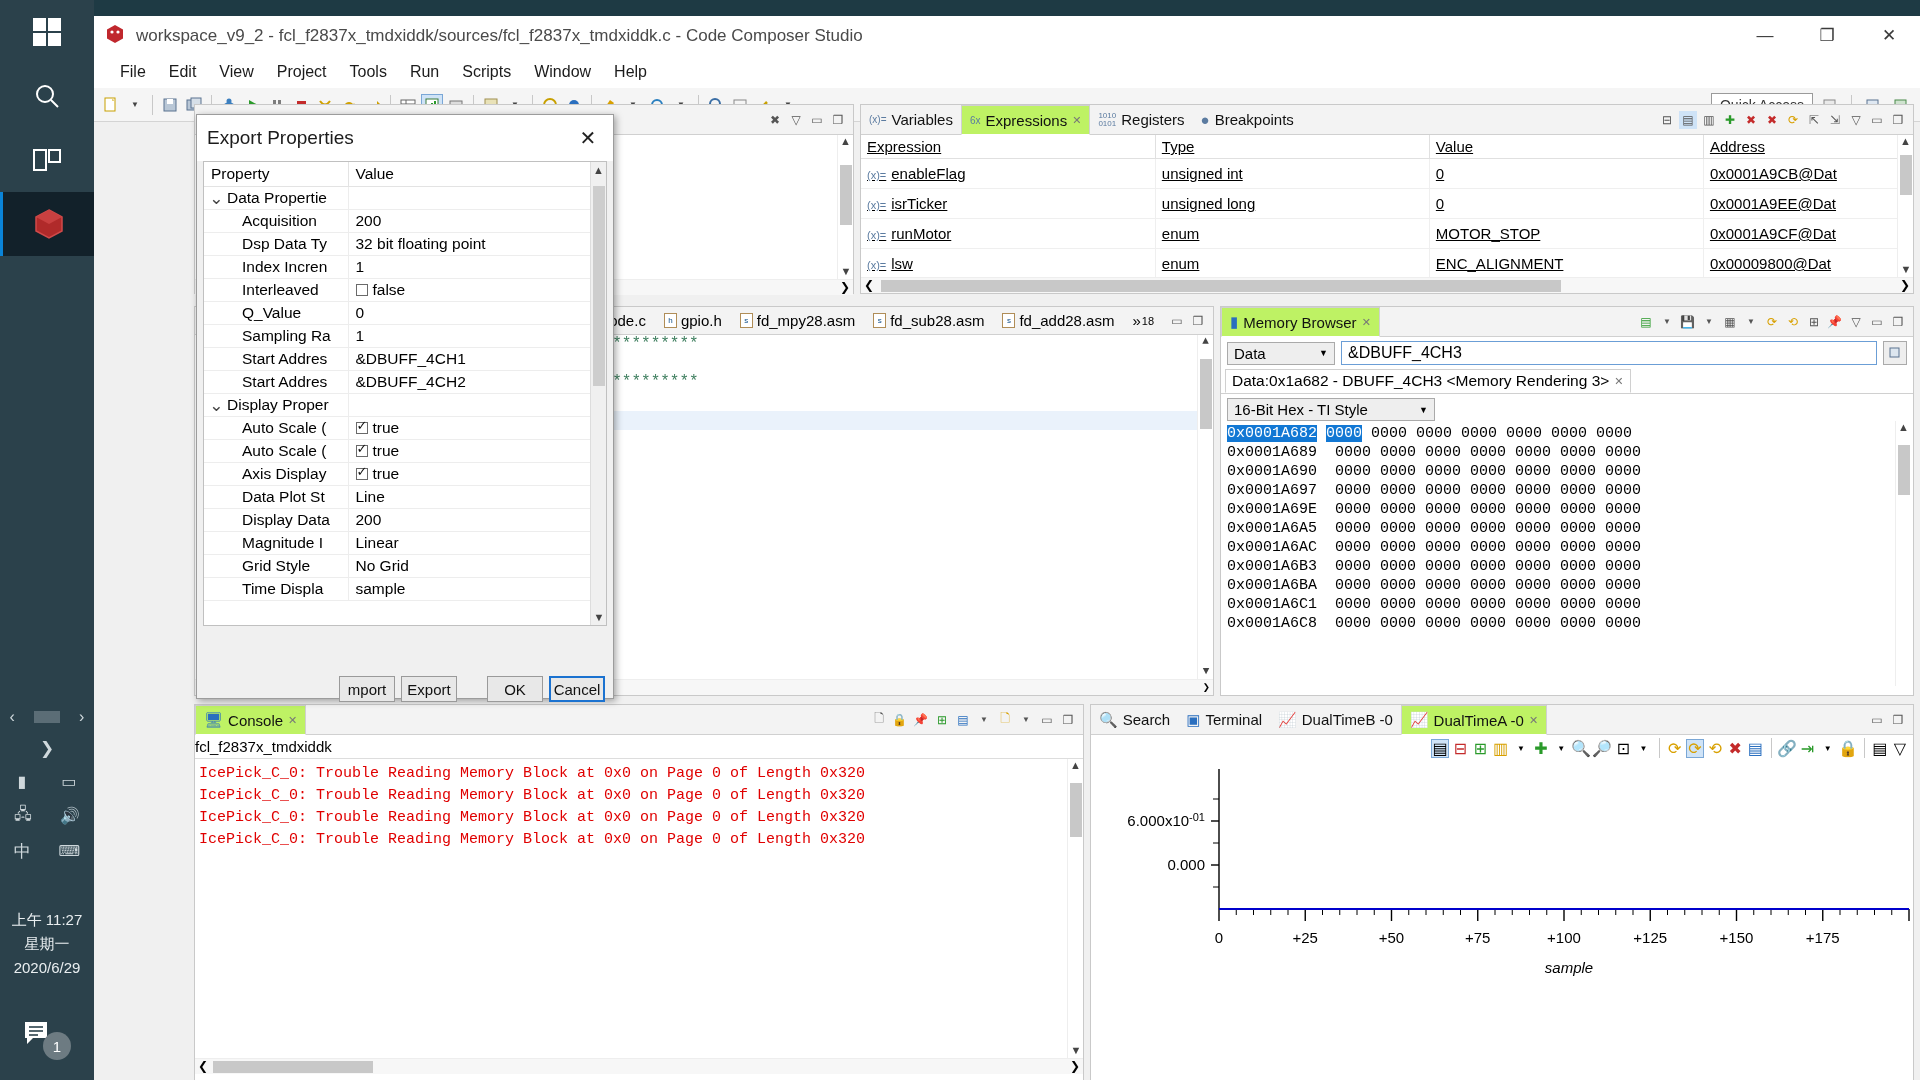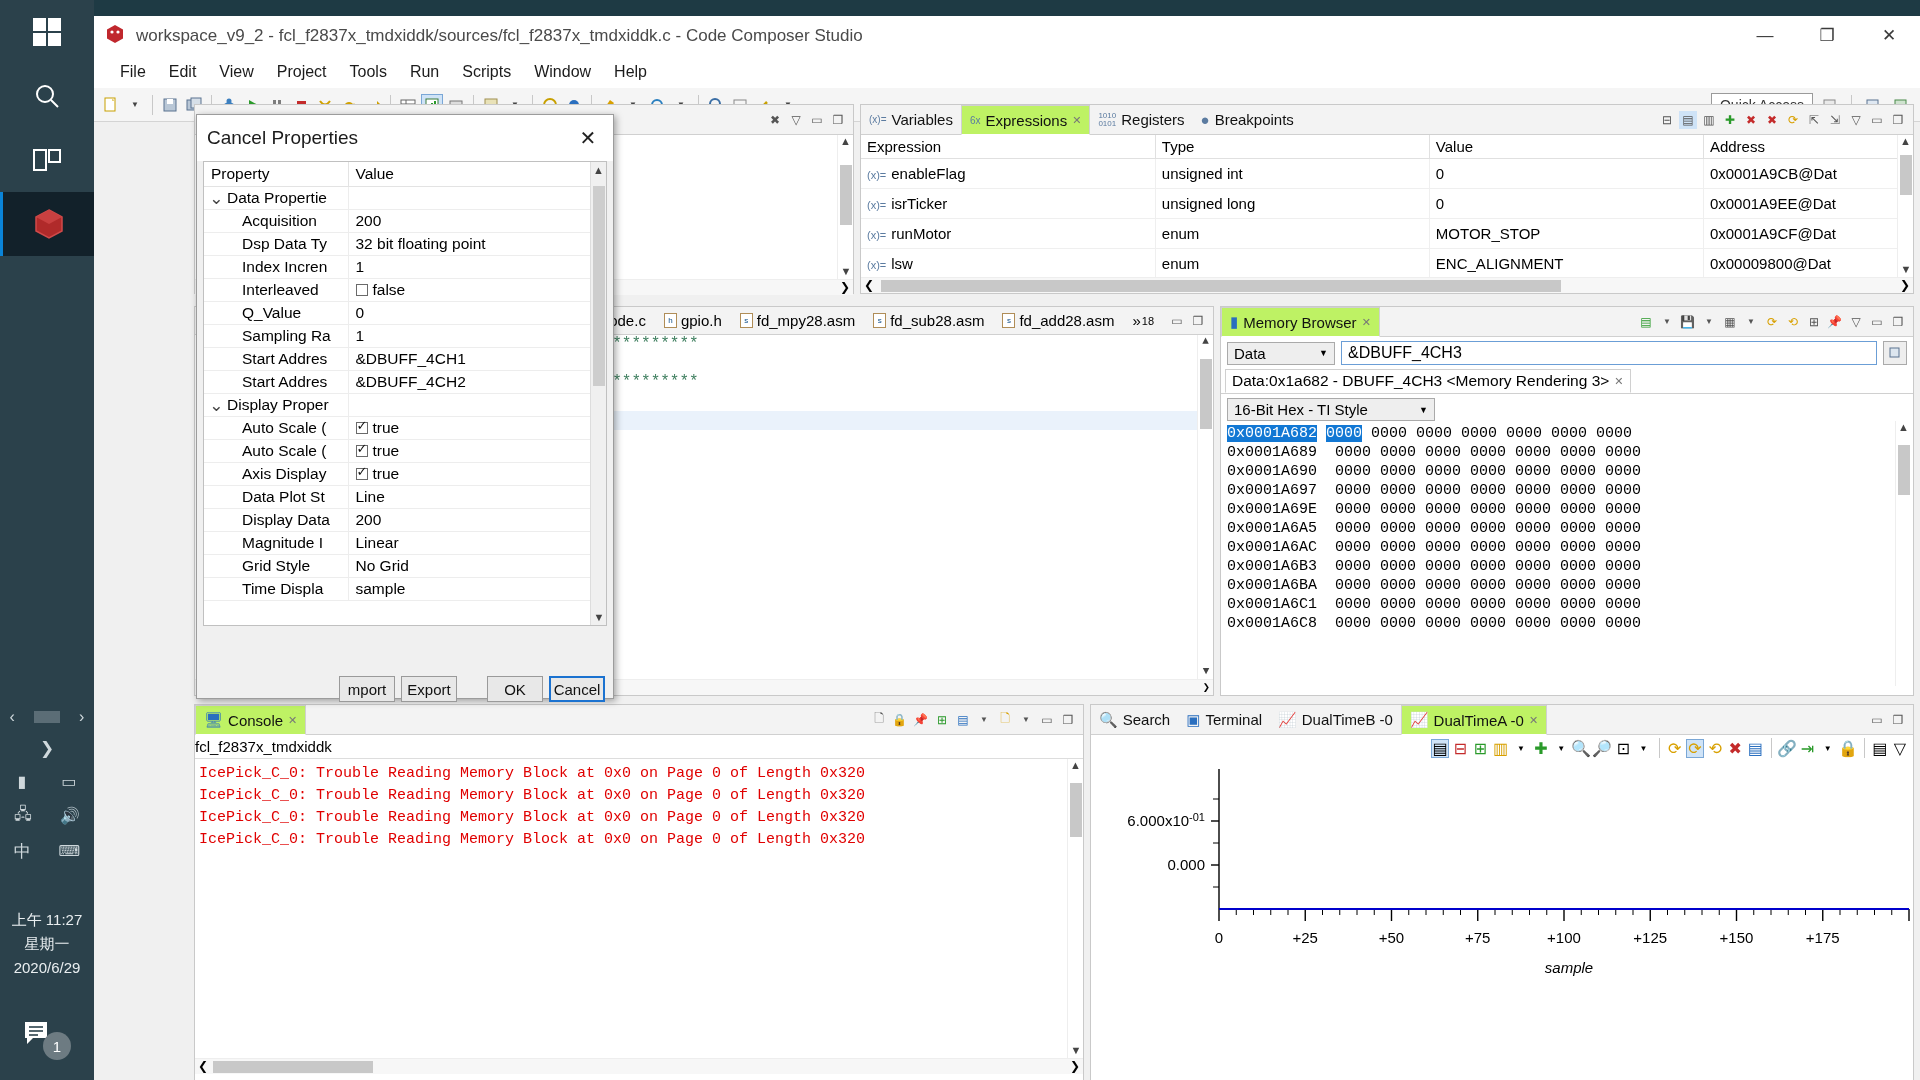--- a/index.html
+++ b/index.html
@@ -449,21 +449,21 @@
         <span class="ptool" style="color:#c42b2b;">✖</span>
         <span class="ptool" style="color:#c42b2b;">✖</span>
         <span class="ptool" style="color:#d8a000;">⟳</span>
         <span class="ptool">⇱</span>
         <span class="ptool">⇲</span>
         <span class="ptool">▽</span>
         <span class="ptool">▭</span>
         <span class="ptool">❐</span>
       </span>
     </div>
-    <div style="position:relative; height:158px; overflow:hidden;">
+    <div style="position:relative; height:158px; overflow:hidden;text-decoration:underline;">
       <table class="exp-table">
         <colgroup>
             <col style="width:290px">
             <col style="width:270px">
             <col style="width:270px">
             <col style="width:206px">
           </colgroup>
         <thead>
             <tr>
           <th>Expression</th>
@@ -834,21 +834,21 @@
           <text x="731.75" y="182" text-anchor="middle" class="axis-lbl">+175</text>
         </g>
 
       <line id="series0" x1="128" y1="148" x2="818" y2="148" stroke="#0000cc" stroke-width="2"></line>
       <text id="xaxis-label" class="axis-lbl" x="478" y="212" text-anchor="middle" font-style="italic" font-size="17">sample</text>
     </svg>
   </div>
 
   <div id="gp-dialog">
     <div id="gp-head">
-      <span class="t">Cancel Properties</span>
+      <span class="t">Export Properties</span>
       <span id="gp-close">✕</span>
     </div>
     <div id="gp-body">
       <table class="gp-table">
         <colgroup>
             <col style="width:144px">
             <col style="width:auto">
           </colgroup>
         <thead>
             <tr>

